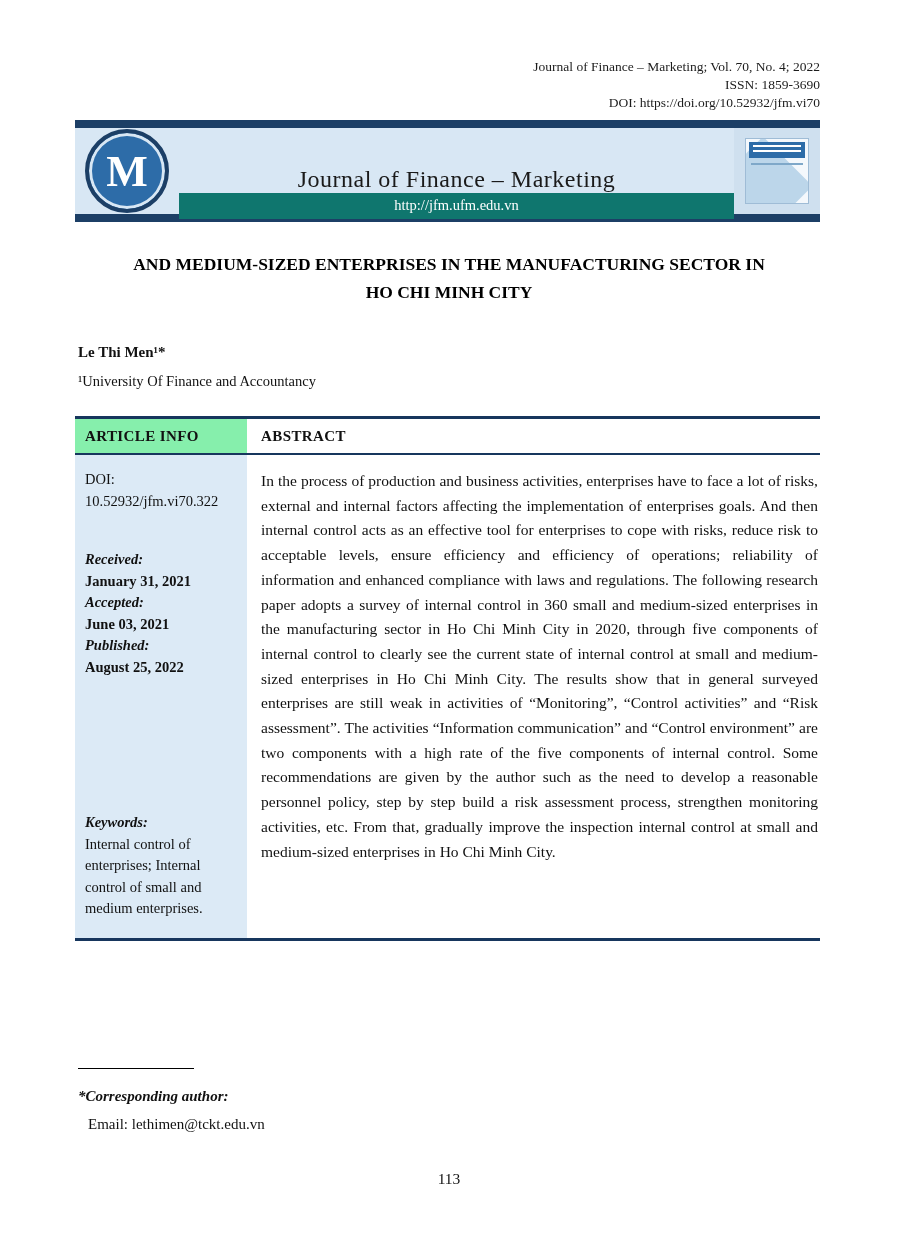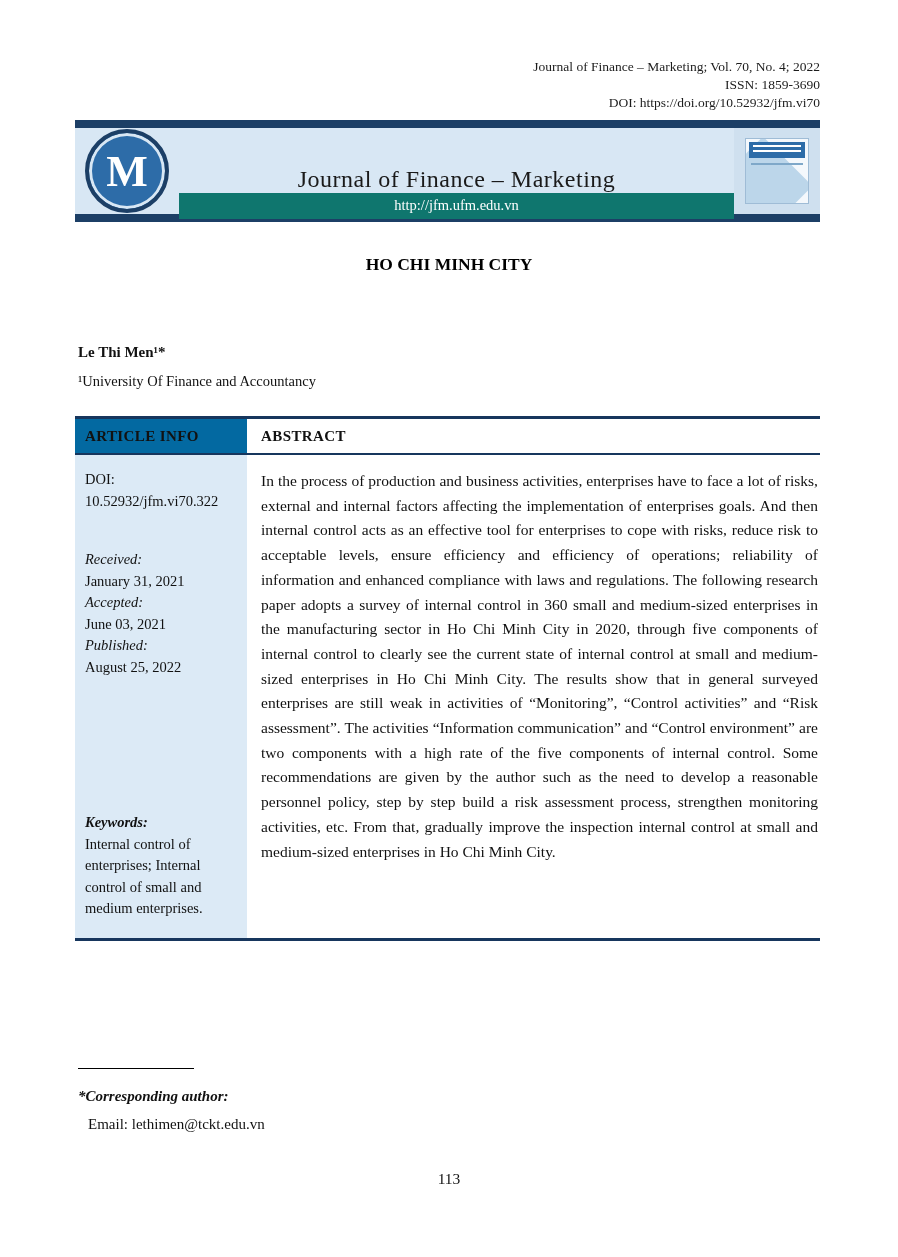--- a/index.html
+++ b/index.html
@@ -69,35 +69,35 @@
     font-size:14.5px;
   }
 
   
   .info-table {
     position:absolute; left:75px; right:78px; top:416px;
     border-top:3px solid #17365d; border-bottom:3px solid #17365d;
   }
   .info-header { display:flex; border-bottom:2px solid #17365d; }
   .hdr-left {
-    width:172px; background:#0369a1; padding:9px 10px 8px;
+    width:172px; background:#86efac; padding:9px 10px 8px;
     font-weight:bold; font-size:15px; letter-spacing:0.4px;
   }
   .hdr-right { flex:1; padding:9px 14px 8px; font-weight:bold; font-size:15px; letter-spacing:0.4px; }
   .info-body { display:flex; align-items:stretch; }
   .col-left {
     width:172px; background:#dceaf6; padding:14px 10px 18px;
     font-size:14.5px; line-height:21.5px;
   }
   .col-right {
     flex:1; padding:14px 2px 18px 14px;
     font-size:15.5px; line-height:24.7px; text-align:justify;
   }
   .lbl-italic { font-style:italic; }
-  .grp-dates { margin-top:37px; }
+  .grp-dates { margin-top:37px;font-weight:bold; }
   .grp-keywords { margin-top:134px; }
   .kw-label { font-style:italic; font-weight:bold; }
 
   
   .foot-rule { position:absolute; left:78px; top:1068px; width:116px; border-top:1.5px solid #000; }
   .corresponding {
     position:absolute; left:78px; top:1088px;
     font-style:italic; font-weight:bold; font-size:15px;
   }
   .email { position:absolute; left:88px; top:1116px; font-size:15px; }
@@ -130,20 +130,21 @@
             <i></i>
           </div>
         <div class="cover-line"></div>
       </div>
     </div>
   </div>
   <div class="banner-bar"></div>
 </div>
 
 <div class="title-block">
+  <span class="title-line">AND MEDIUM-SIZED ENTERPRISES IN THE MANUFACTURING SECTOR IN</span>
   <span class="title-line">HO CHI MINH CITY</span>
 </div>
 <div class="author">Le Thi Men¹*</div>
 <div class="affiliation">¹University Of Finance and Accountancy</div>
 
 <div class="info-table">
   <div class="info-header">
     <div class="hdr-left">ARTICLE INFO</div>
     <div class="hdr-right">ABSTRACT</div>
   </div>

